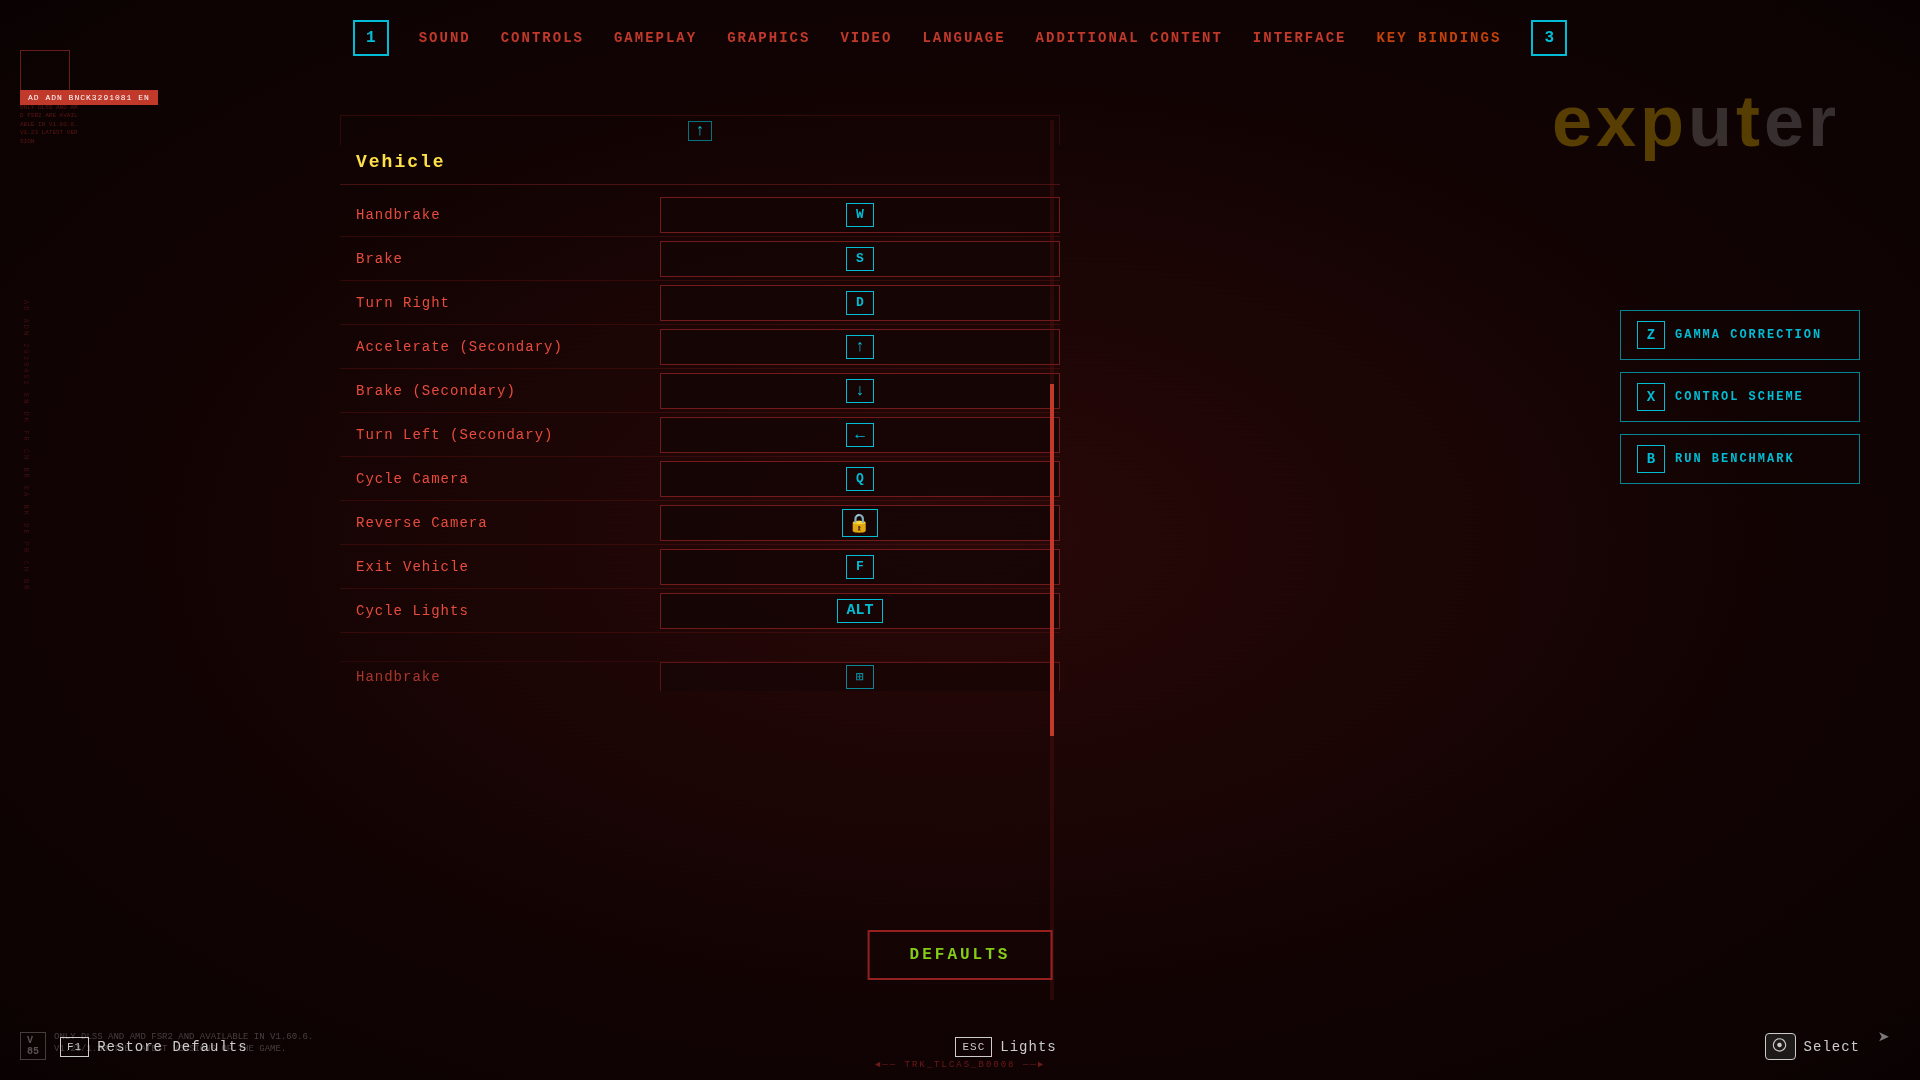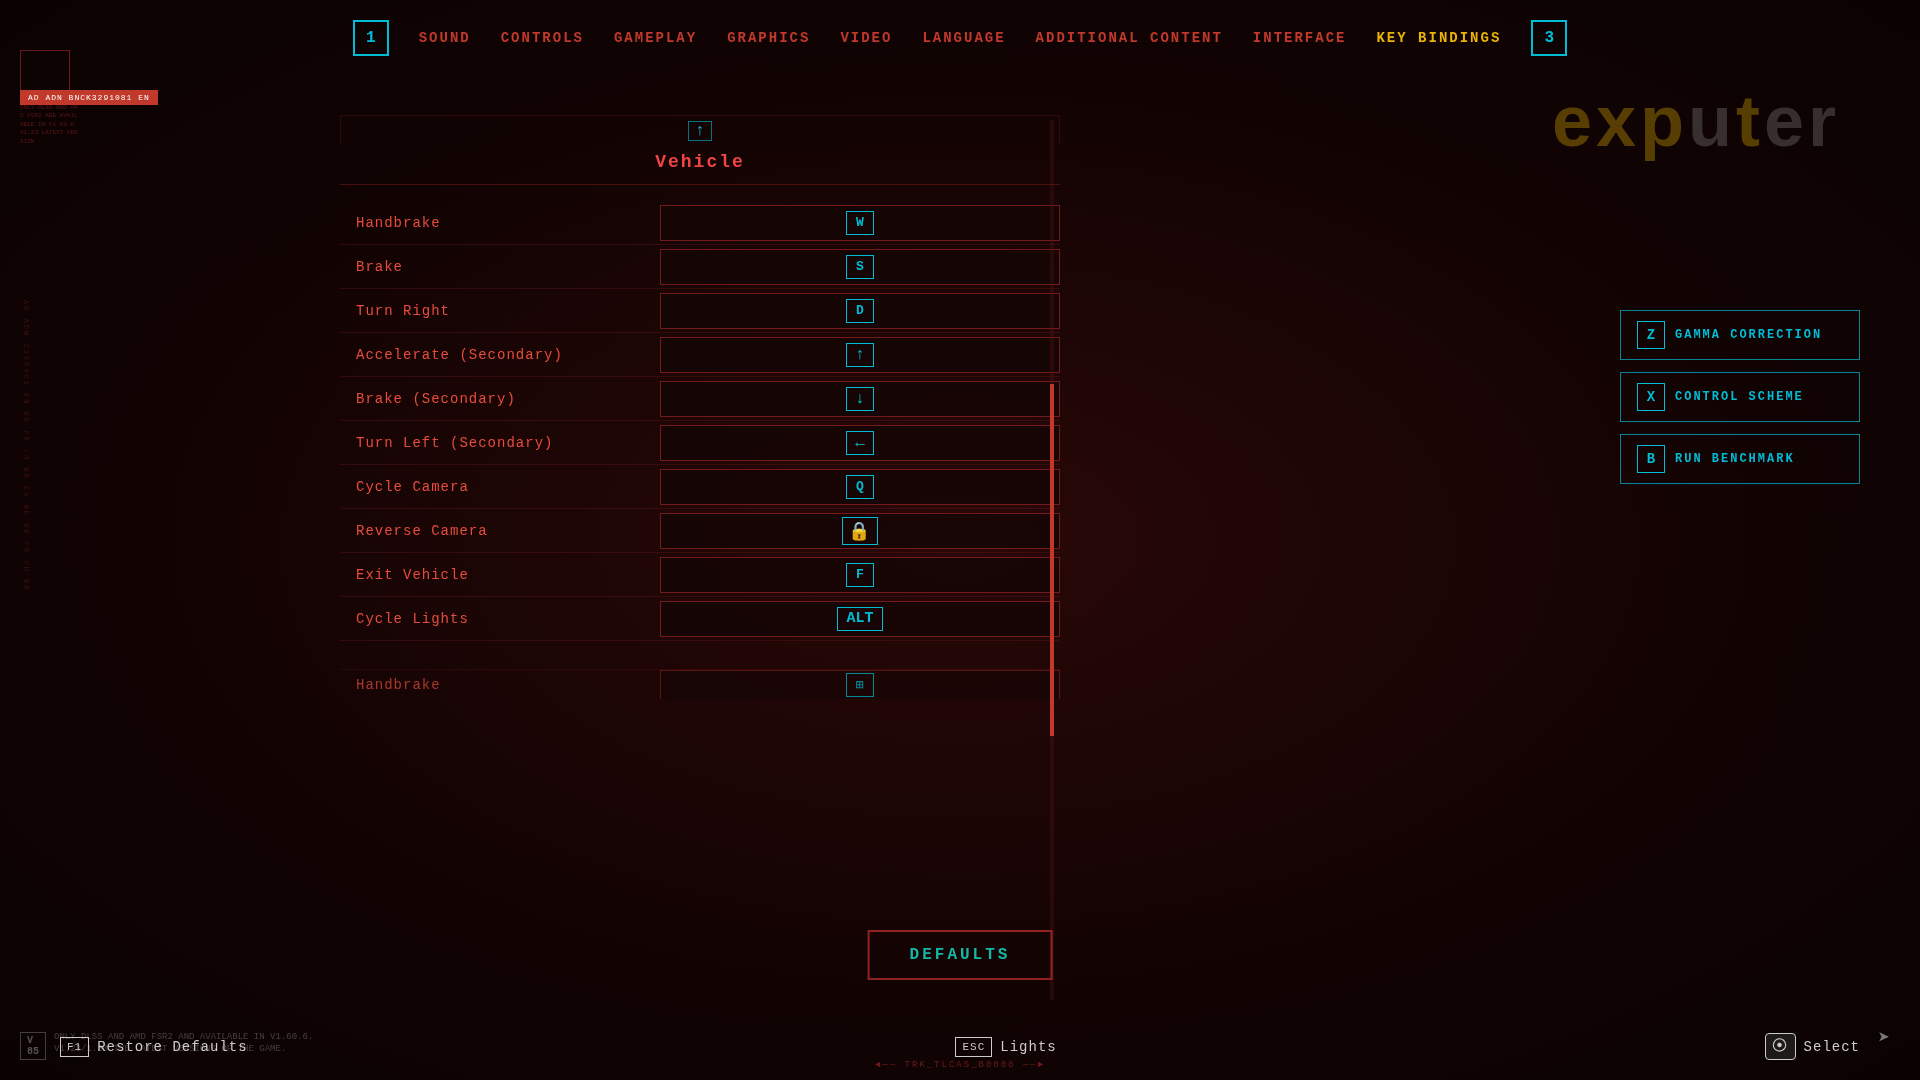--- a/index.html
+++ b/index.html
@@ -69,21 +69,21 @@
     .nav-item {
       color: #c0392b;
       font-size: 14px;
       font-weight: bold;
       letter-spacing: 2px;
       cursor: pointer;
       text-transform: uppercase;
     }
 
     .nav-item.active {
-      color: #eab308;
+      color: #c2410c;
     }
 
     
     .watermark {
       position: absolute;
       top: 80px;
       right: 80px;
       font-size: 72px;
       font-weight: bold;
       color: rgba(180, 180, 180, 0.25);
@@ -126,28 +126,27 @@
       top: 90px;
       background: #c0392b;
       padding: 3px 8px;
       font-size: 8px;
       color: #fff;
       letter-spacing: 1px;
     }
 
     
     .section-header {
-      color: #ef4444;
+      color: #fde047;
       font-size: 18px;
       font-weight: bold;
       letter-spacing: 2px;
       padding: 12px 16px;
       border-bottom: 1px solid rgba(200, 50, 50, 0.3);
-      margin-bottom: 16px;
-      text-align: center;
+      margin-bottom: 8px;
     }
 
     
     .bindings-list {
       width: 720px;
     }
 
     .binding-row {
       display: flex;
       align-items: center;
@@ -251,21 +250,21 @@
     }
 
     
     .defaults-btn {
       position: absolute;
       bottom: 100px;
       left: 50%;
       transform: translateX(-50%);
       border: 2px solid rgba(180, 40, 40, 0.8);
       background: transparent;
-      color: #14b8a6;
+      color: #84cc16;
       font-size: 16px;
       font-weight: bold;
       letter-spacing: 3px;
       padding: 14px 40px;
       cursor: pointer;
       font-family: 'Courier New', monospace;
     }
 
     
     .bottom-bar {

